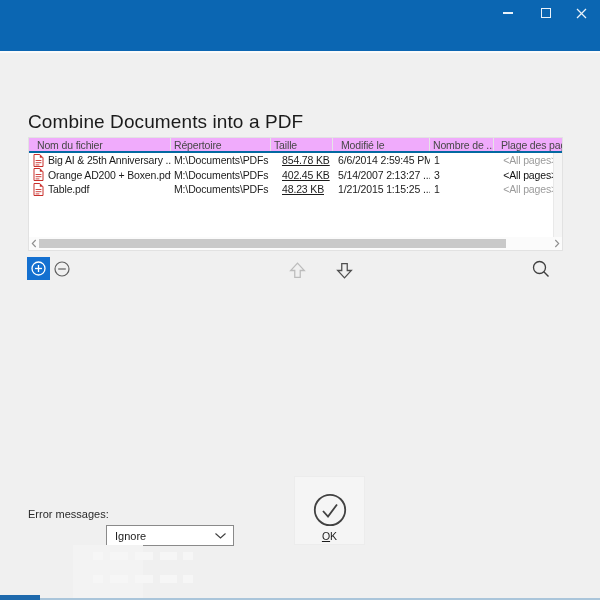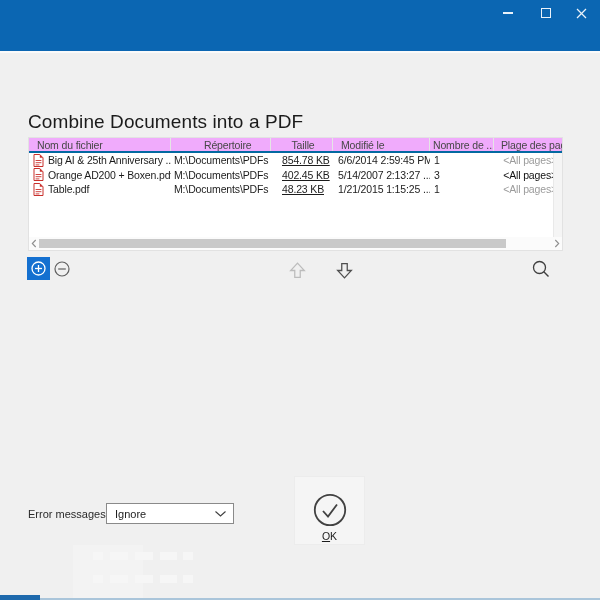--- a/index.html
+++ b/index.html
@@ -27,22 +27,22 @@
   .heading{position:absolute;left:28px;top:111px;font-size:19px;color:#1b1b1b;letter-spacing:0.1px;}
 
   
   .filetable{position:absolute;left:28px;top:137px;width:535px;height:114px;background:#fff;
              border:1px solid #e2e2e2;font-size:10.5px;}
   .thead{display:grid;grid-template-columns:142px 100px 62px 97px 64px 1fr;height:15px;
          background:#f0abfc;border-bottom:2px solid #0369a1;color:#474747;}
   .hc{line-height:14px;white-space:nowrap;overflow:hidden;border-right:1px solid #e5e5e5;letter-spacing:-0.15px;}
   .hc:last-child{border-right:none;}
   .hc:nth-child(1){padding-left:8px;}
-  .hc:nth-child(2){padding-left:3px;margin-left:30px;}
-  .hc:nth-child(3){padding-left:3px;text-align:center;}
+  .hc:nth-child(2){padding-left:3px;}
+  .hc:nth-child(3){padding-left:3px;}
   .hc:nth-child(4){padding-left:8px;}
   .hc:nth-child(5){padding-left:3px;}
   .hc:nth-child(6){padding-left:7px;}
 
   .trow{display:grid;grid-template-columns:18px 124px 100px 62px 97px 64px 1fr;height:14.5px;
         color:#1c1c1c;}
   .trow span{line-height:14.5px;white-space:nowrap;overflow:hidden;letter-spacing:-0.15px;}
   .c-icon{display:flex;align-items:center;justify-content:center;}
   .c-name{padding-left:1px;}
   .c-dir{padding-left:3px;}
@@ -75,21 +75,21 @@
   
   .ok-panel{position:absolute;left:294px;top:476px;width:71px;height:69px;background:#f5f5f5;
             border:1px solid #ececec;display:flex;flex-direction:column;align-items:center;
             justify-content:flex-start;cursor:default;}
   .ok-panel svg{margin-top:15px;}
   .ok-label{font-size:10.5px;color:#1c1c1c;margin-top:2px;}
   .ok-label::first-letter{text-decoration:underline;}
 
   
   .err-label{position:absolute;left:28px;top:508px;font-size:11px;color:#2a2a2a;}
-  .combo{position:absolute;left:106px;top:503px;width:128px;height:21px;background:#fff;
+  .combo{position:absolute;left:106px;top:525px;width:128px;height:21px;background:#fff;
          border:1px solid #8a8a8a;display:flex;align-items:center;cursor:default;}
   .combo-value{font-size:11px;color:#1c1c1c;padding-left:8px;flex:1;}
   .combo-chevron{margin-right:7px;display:flex;align-items:center;}
 
   
   .ghost-band{position:absolute;left:73px;top:545px;width:70px;height:55px;background:#f3f3f3;}
   .ghost{position:absolute;height:8px;background:#f6f6f6;}
   .bottom-line{position:absolute;left:0;bottom:0;width:600px;height:2px;background:#aac5da;}
   .bottom-accent{position:absolute;left:0;bottom:0;width:40px;height:5px;background:#1e69ac;}
 </style>

